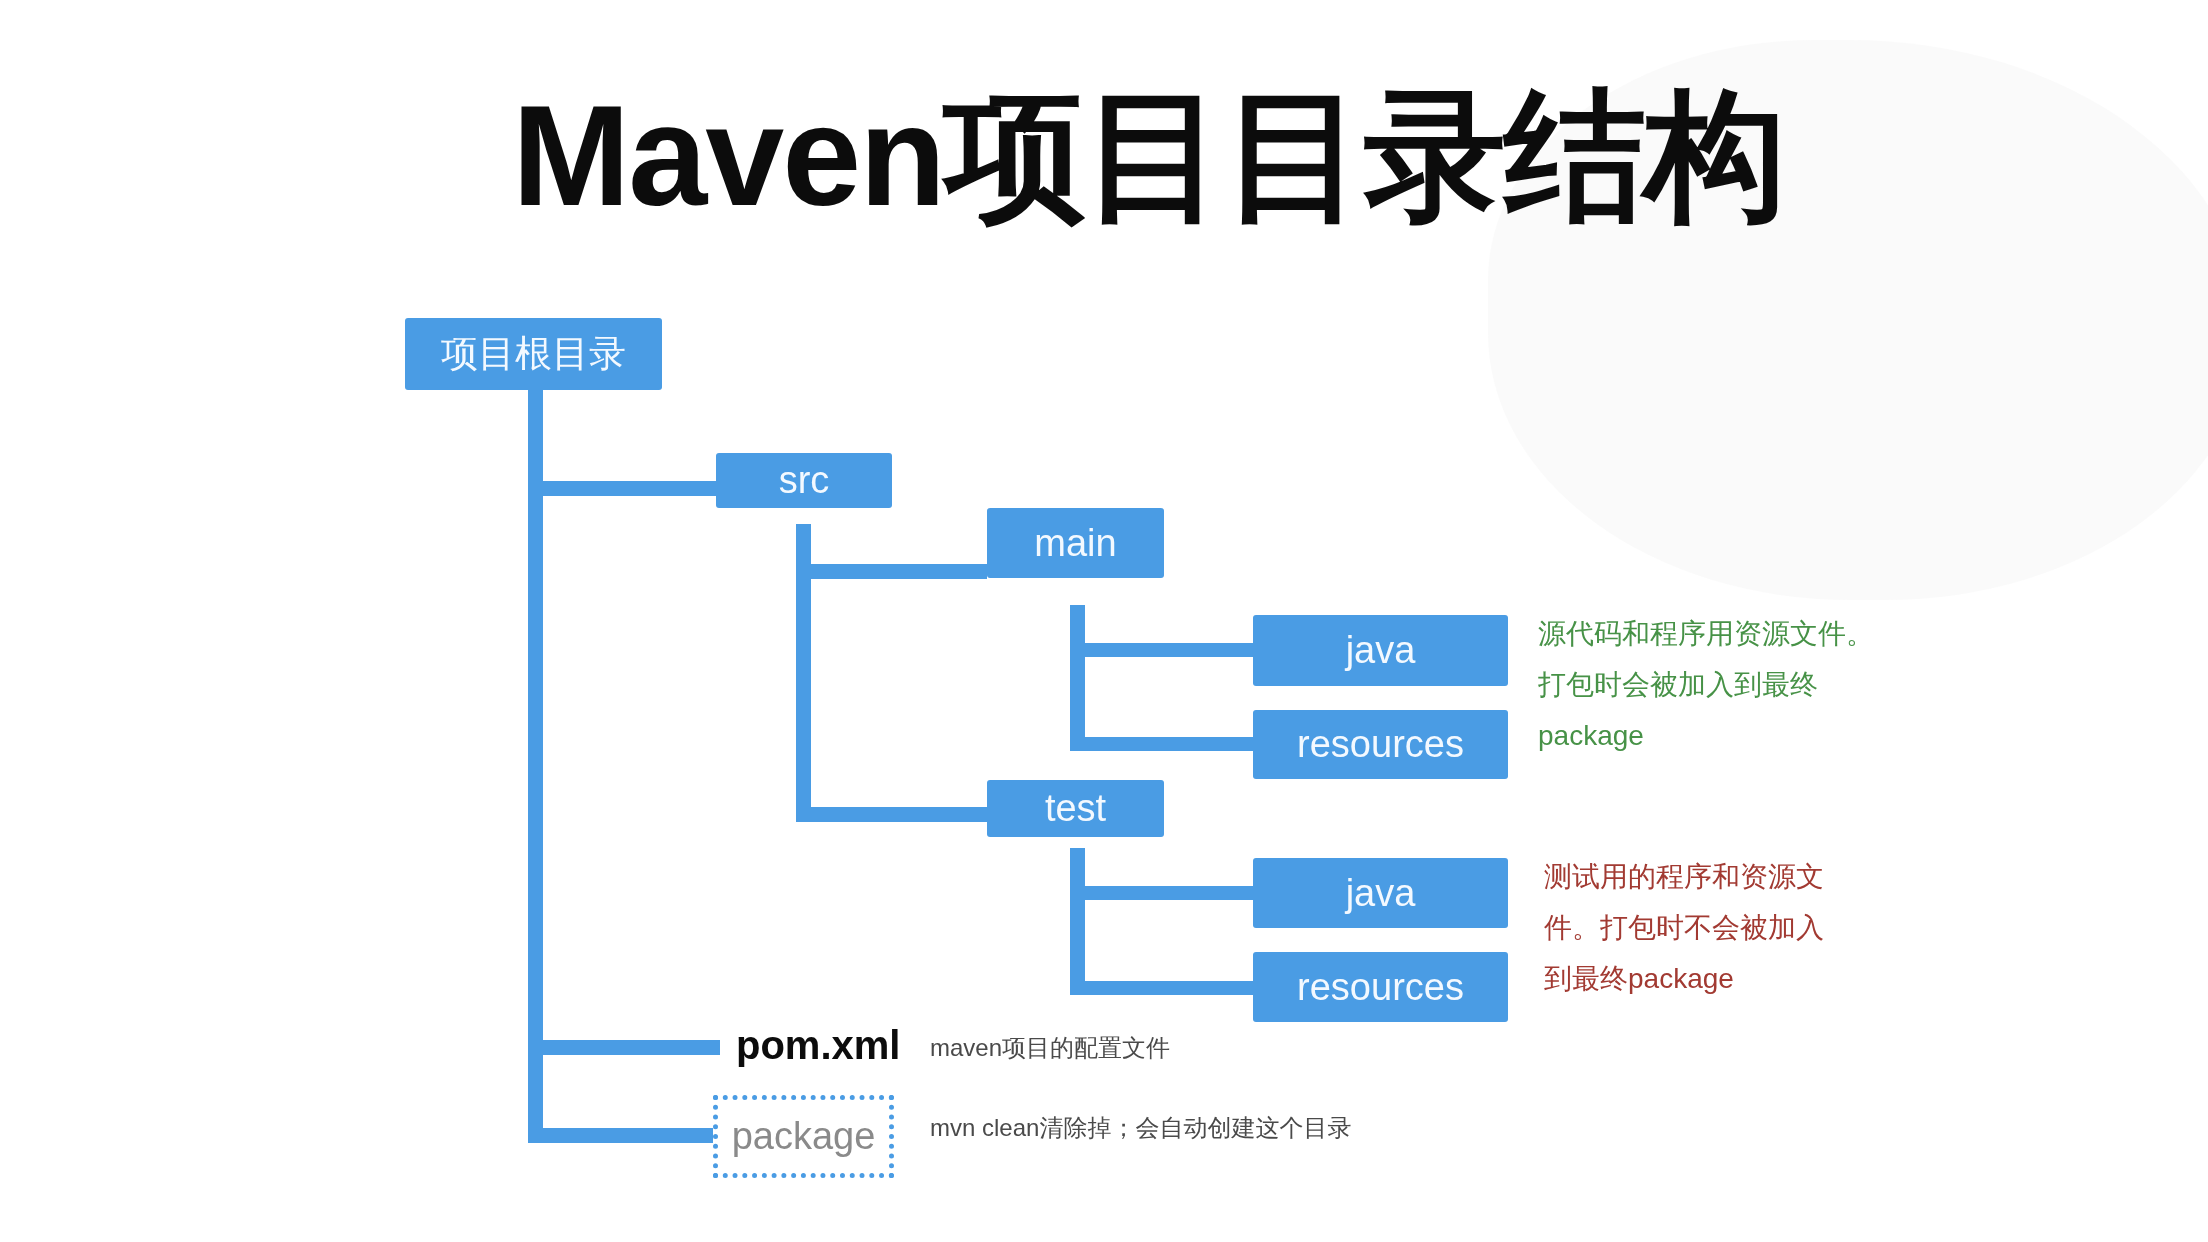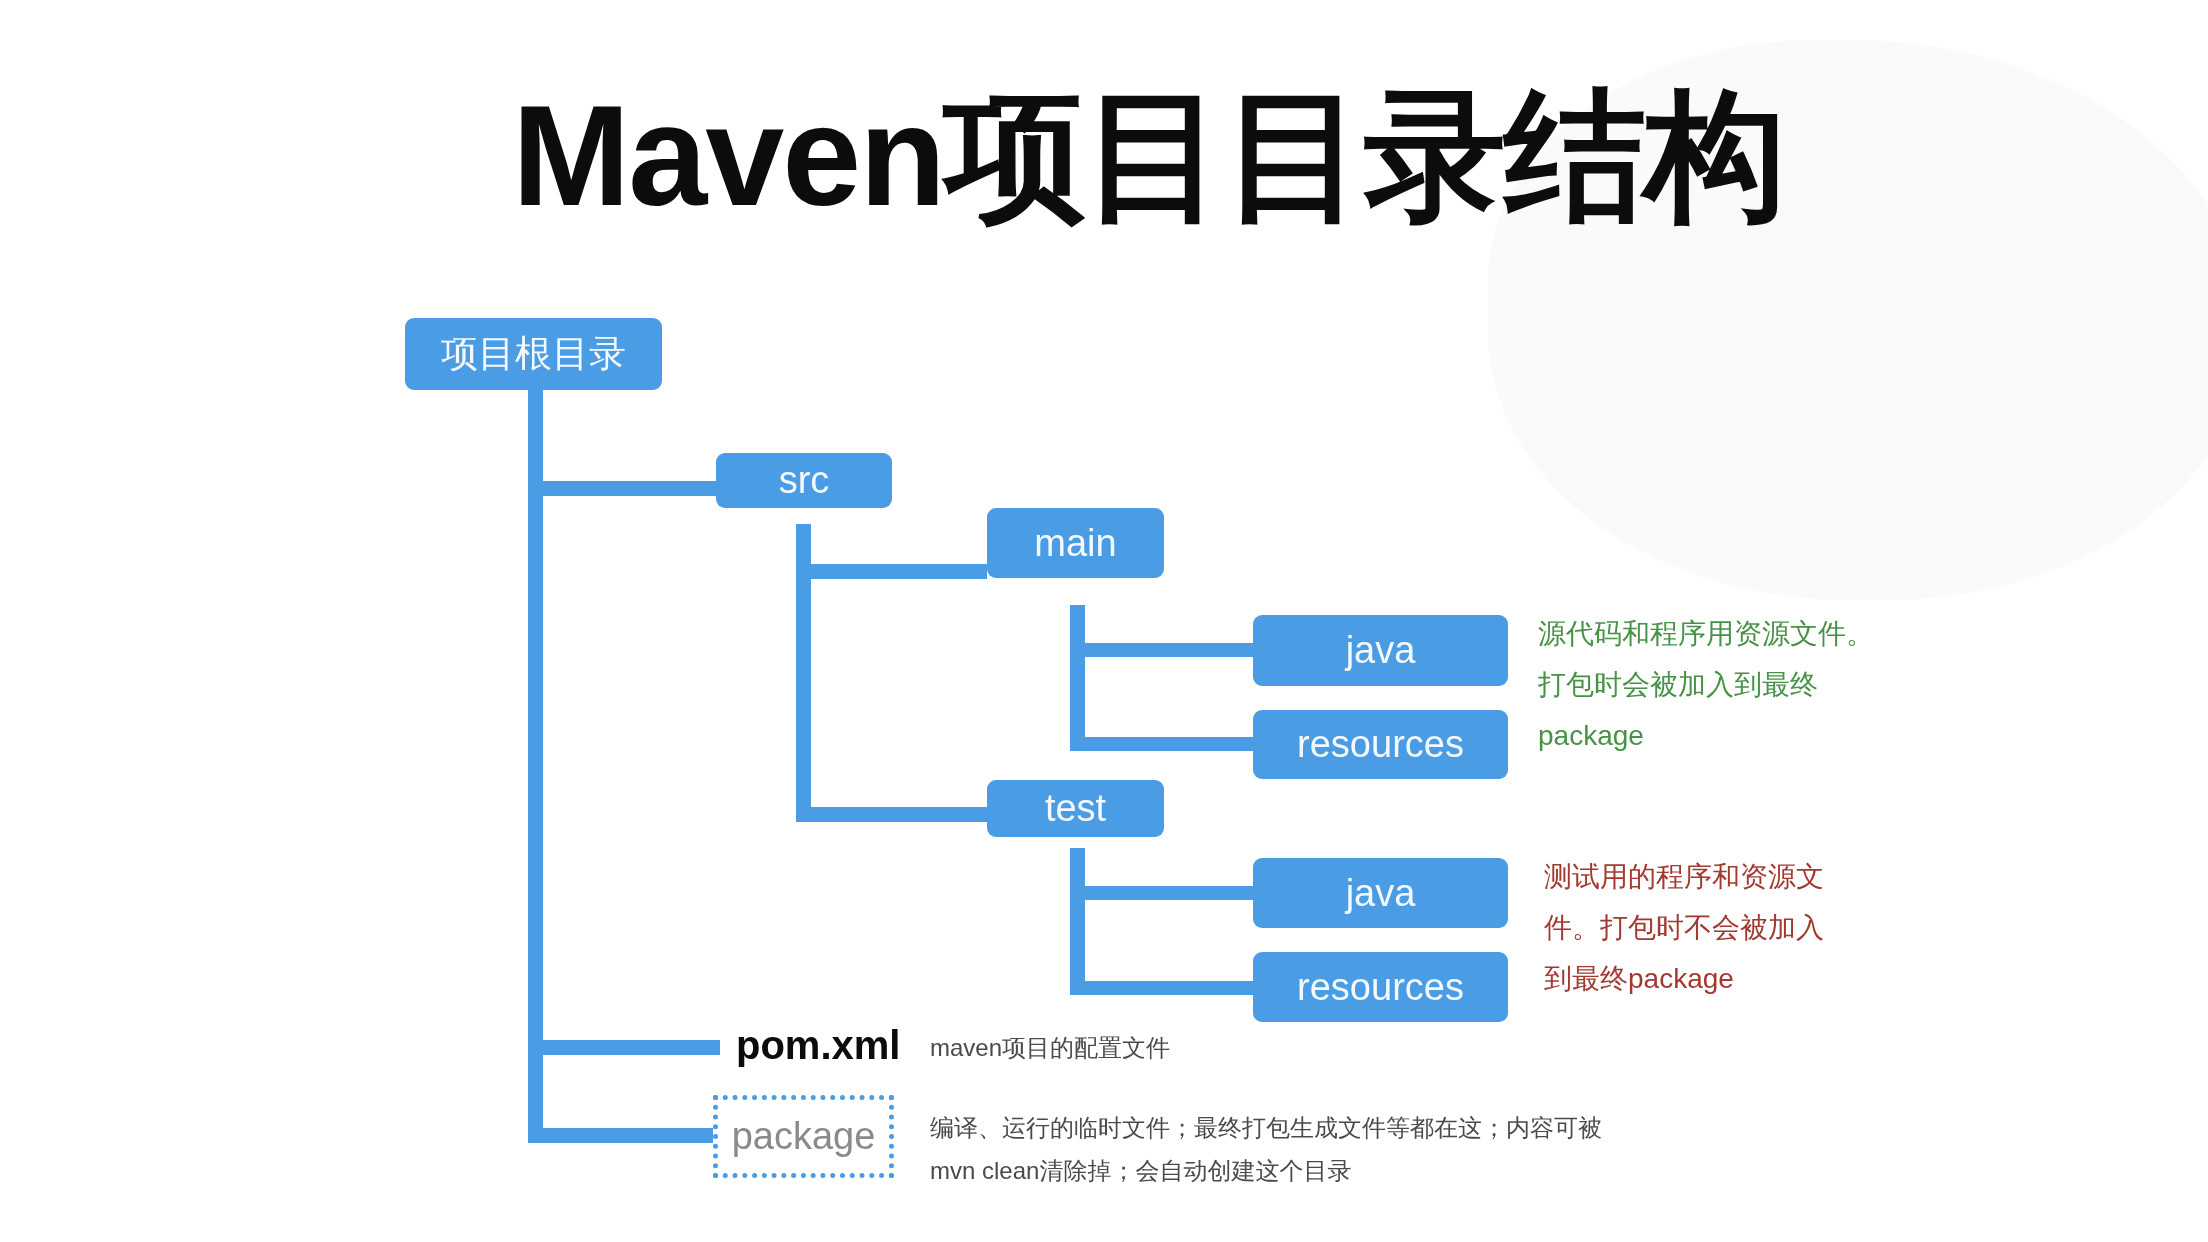--- a/index.html
+++ b/index.html
@@ -38,21 +38,21 @@
     margin-left: 44px;
   }
   .box {
     position: absolute;
     display: flex;
     align-items: center;
     justify-content: center;
     background: var(--box-blue, #4a9ce4);
     color: var(--label-white, #f3f9ff);
     font-size: 38px;
-    border-radius: 9px;
+    border-radius: 3px;
     white-space: nowrap;
   }
   .box.root { left: 405px; top: 318px; width: 257px; height: 72px; font-size: 37px; }
   .box.src  { left: 716px; top: 453px; width: 176px; height: 55px; }
   .box.main { left: 987px; top: 508px; width: 177px; height: 70px; }
   .box.java1 { left: 1253px; top: 615px; width: 255px; height: 71px; }
   .box.res1  { left: 1253px; top: 710px; width: 255px; height: 69px; }
   .box.test  { left: 987px; top: 780px; width: 177px; height: 57px; }
   .box.java2 { left: 1253px; top: 858px; width: 255px; height: 70px; }
   .box.res2  { left: 1253px; top: 952px; width: 255px; height: 70px; }
@@ -169,17 +169,16 @@
 
   <div class="color-note test-note">
     <div>测试用的程序和资源文</div>
     <div>件。打包时不会被加入</div>
     <div>到最终package</div>
   </div>
 
   <div class="gray-note pom-note">maven项目的配置文件</div>
 
   <div class="gray-note target-note">
-    <div>编译、运行的临时文件；最终打包生成文件等都在这；内容可被</div>
     <div>mvn clean清除掉；会自动创建这个目录</div>
   </div>
 
 </div>
 
 </body></html>

